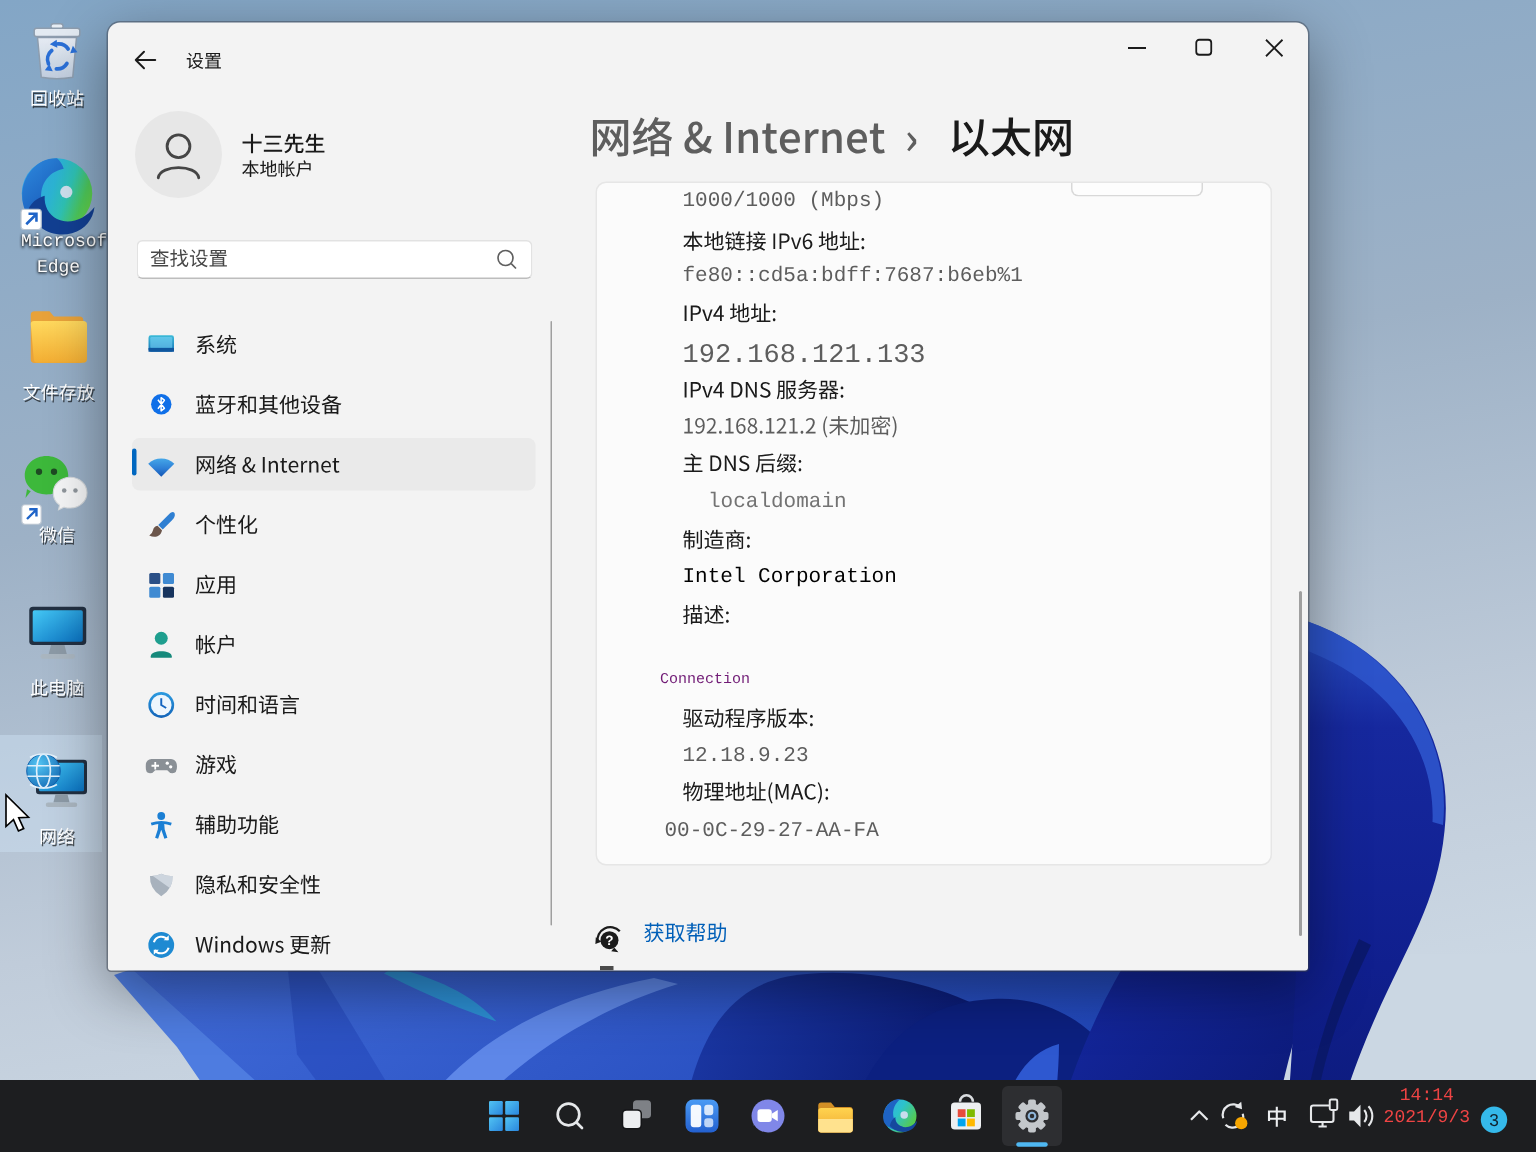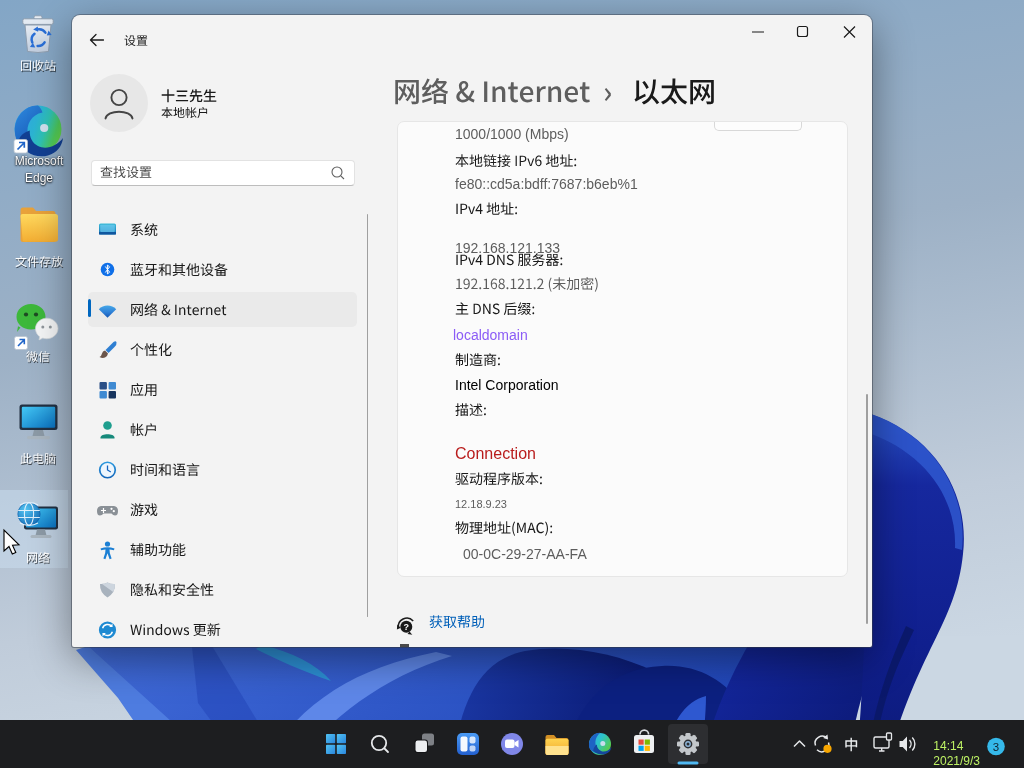--- a/index.html
+++ b/index.html
@@ -1,19 +1,19 @@
 <!DOCTYPE html>
 <html><head><meta charset="utf-8">
 <style>
 *{margin:0;padding:0;box-sizing:border-box}
 html,body{width:1024px;height:768px;overflow:hidden}
 body{position:relative;font-family:"Liberation Sans",sans-serif;background:#9ab0c4}
 .abs{position:absolute}
 svg.t{position:absolute;overflow:visible;width:1px;height:1px}
-.s{position:absolute;font-family:Liberation Sans, sans-serif;white-space:nowrap}
+.s{position:absolute;font-family:Liberation Mono, monospace;white-space:nowrap}
 #win{position:absolute;left:72px;top:15px;width:800px;height:632px;background:#f3f3f3;border-radius:8px 8px 2px 2px;box-shadow:0 12px 40px rgba(0,0,0,.42),0 0 0 1px rgba(70,78,92,.5);overflow:hidden}
 #bar{position:absolute;left:0;top:720px;width:1024px;height:48px;background:#1d1e20}
 .card{position:absolute;background:#fbfbfb;border:1px solid #e6e6e6;border-radius:7px}
 </style></head>
 <body>
 <svg class="abs" width="1024" height="768" viewBox="0 0 1024 768" style="left:0;top:0">
 <defs>
 <linearGradient id="bgg" x1="0" y1="0" x2="0.22" y2="1">
 <stop offset="0" stop-color="#83a6c6"></stop>
         <stop offset="0.45" stop-color="#9db1c6"></stop>
@@ -341,26 +341,26 @@
       <path fill="#1b1b1b" d="M0.4 -2.1 0.6 -1.2C1.7 -1.5 3.0 -1.8 4.2 -2.2L4.1 -3.0C2.7 -2.6 1.4 -2.3 0.4 -2.1ZM13.1 -10.9H6.4V0.5H13.5V-0.4H7.4V-10.0H13.1ZM1.5 -9.2C1.4 -7.7 1.2 -5.6 1.0 -4.4H4.8C4.6 -1.5 4.4 -0.3 4.1 -0.0C4.0 0.1 3.8 0.1 3.6 0.1C3.3 0.1 2.7 0.1 2.0 0.1C2.2 0.3 2.3 0.7 2.3 0.9C3.0 1.0 3.6 1.0 4.0 1.0C4.4 0.9 4.6 0.8 4.9 0.5C5.3 0.1 5.5 -1.2 5.7 -4.8C5.8 -4.9 5.8 -5.2 5.8 -5.2L4.8 -5.2H4.7C4.9 -6.7 5.1 -9.3 5.2 -11.2L4.3 -11.1H1.0V-10.2H4.2C4.1 -8.5 3.9 -6.5 3.7 -5.2H2.0C2.1 -6.4 2.3 -7.9 2.4 -9.1ZM11.7 -9.2C11.3 -8.2 11.0 -7.2 10.5 -6.2C9.9 -7.1 9.2 -8.0 8.6 -8.8L7.8 -8.3C8.6 -7.4 9.4 -6.3 10.1 -5.2C9.4 -3.9 8.6 -2.7 7.7 -1.8C8.0 -1.6 8.3 -1.3 8.5 -1.1C9.3 -2.0 10.0 -3.1 10.7 -4.3C11.3 -3.2 11.9 -2.2 12.3 -1.4L13.1 -2.0C12.7 -2.9 12.0 -4.1 11.2 -5.3C11.7 -6.5 12.2 -7.7 12.6 -8.9Z M15.2 -10.6V-9.7H20.7V-10.6ZM23.1 -11.5C23.1 -10.5 23.1 -9.5 23.1 -8.5H21.1V-7.5H23.1C22.9 -4.3 22.3 -1.4 20.4 0.4C20.7 0.5 21.1 0.9 21.2 1.1C23.3 -0.9 23.9 -4.0 24.1 -7.5H26.2C26.0 -2.5 25.8 -0.7 25.5 -0.3C25.3 -0.1 25.2 -0.1 24.9 -0.1C24.6 -0.1 23.9 -0.1 23.1 -0.1C23.3 0.2 23.4 0.6 23.4 0.9C24.2 1.0 24.9 1.0 25.4 0.9C25.8 0.9 26.1 0.7 26.4 0.4C26.9 -0.2 27.0 -2.2 27.2 -8.0C27.2 -8.1 27.2 -8.5 27.2 -8.5H24.1C24.2 -9.5 24.2 -10.5 24.2 -11.5ZM15.2 -0.6 15.3 -0.6V-0.6C15.6 -0.8 16.1 -1.0 20.0 -1.8L20.2 -0.9L21.2 -1.2C20.9 -2.2 20.3 -3.9 19.7 -5.1L18.9 -4.9C19.2 -4.2 19.4 -3.4 19.7 -2.7L16.4 -2.0C16.9 -3.3 17.4 -4.8 17.8 -6.3H20.9V-7.3H14.8V-6.3H16.7C16.3 -4.7 15.8 -3.0 15.6 -2.6C15.3 -2.0 15.1 -1.7 14.9 -1.6C15.0 -1.3 15.2 -0.8 15.2 -0.6Z M35.4 -10.3H39.7V-7.7H35.4ZM34.5 -11.2V-6.8H40.7V-11.2ZM34.3 -2.9V-2.0H37.0V-0.2H33.3V0.7H41.5V-0.2H38.1V-2.0H40.9V-2.9H38.1V-4.6H41.2V-5.5H34.0V-4.6H37.0V-2.9ZM33.1 -11.6C32.0 -11.1 30.2 -10.7 28.6 -10.4C28.7 -10.2 28.9 -9.8 28.9 -9.6C29.6 -9.7 30.3 -9.8 31.0 -10.0V-7.8H28.7V-6.8H30.8C30.3 -5.2 29.3 -3.4 28.4 -2.4C28.6 -2.2 28.8 -1.7 28.9 -1.4C29.7 -2.3 30.4 -3.7 31.0 -5.1V1.1H32.0V-4.9C32.5 -4.4 33.0 -3.6 33.3 -3.2L33.9 -4.0C33.6 -4.4 32.4 -5.6 32.0 -6.0V-6.8H33.8V-7.8H32.0V-10.2C32.7 -10.4 33.3 -10.5 33.8 -10.8Z M47.2 -6.1C48.1 -5.7 49.3 -5.2 50.2 -4.7H45.2V-3.8H49.6V-0.1C49.6 0.1 49.5 0.2 49.2 0.2C49.0 0.2 48.0 0.2 47.0 0.2C47.1 0.4 47.3 0.8 47.4 1.1C48.6 1.1 49.5 1.1 50.0 1.0C50.5 0.8 50.6 0.5 50.6 -0.1V-3.8H53.7C53.2 -3.1 52.7 -2.5 52.2 -2.0L53.0 -1.6C53.8 -2.3 54.6 -3.4 55.3 -4.4L54.5 -4.8L54.3 -4.7H51.8L51.9 -4.8C51.6 -5.0 51.2 -5.2 50.8 -5.4C52.0 -6.0 53.2 -6.9 54.0 -7.8L53.3 -8.3L53.1 -8.2H46.0V-7.4H52.1C51.5 -6.8 50.7 -6.2 49.9 -5.8C49.2 -6.1 48.5 -6.5 47.8 -6.7ZM48.6 -11.5C48.8 -11.1 49.1 -10.6 49.2 -10.2H43.7V-6.3C43.7 -4.3 43.6 -1.4 42.4 0.6C42.7 0.7 43.1 1.0 43.3 1.2C44.5 -1.0 44.7 -4.1 44.7 -6.3V-9.2H55.3V-10.2H50.4C50.2 -10.7 49.9 -11.3 49.6 -11.8Z M57.5 -11.5V-5.9C57.5 -3.8 57.3 -1.3 56.4 0.5C56.7 0.7 57.0 1.0 57.2 1.2C58.0 -0.3 58.3 -2.1 58.4 -4.0H60.3V1.1H61.3V-4.9H58.4L58.4 -5.9V-6.9H62.1V-7.9H60.9V-11.8H59.9V-7.9H58.4V-11.5ZM67.9 -6.7C67.6 -5.1 67.1 -3.8 66.4 -2.6C65.7 -3.8 65.2 -5.2 64.9 -6.7ZM62.8 -10.8V-6.0C62.8 -3.9 62.6 -1.3 61.6 0.6C61.8 0.7 62.2 1.0 62.4 1.2C63.6 -0.8 63.8 -3.6 63.8 -6.0V-6.7H64.1C64.4 -4.8 65.0 -3.2 65.8 -1.8C65.0 -0.9 64.2 -0.2 63.2 0.3C63.4 0.5 63.7 0.9 63.8 1.1C64.8 0.7 65.6 -0.0 66.4 -0.9C67.0 -0.0 67.8 0.6 68.8 1.1C68.9 0.9 69.2 0.5 69.5 0.3C68.5 -0.2 67.7 -0.8 67.0 -1.7C68.0 -3.2 68.7 -5.1 69.0 -7.5L68.4 -7.7L68.2 -7.7H63.8V-10.0C65.7 -10.1 67.8 -10.4 69.3 -10.8L68.6 -11.6C67.2 -11.3 64.8 -11.0 62.8 -10.8Z M76.4 -11.7V-8.8H70.9V-7.7H75.1C74.1 -5.4 72.4 -3.1 70.5 -2.0C70.8 -1.8 71.1 -1.4 71.3 -1.1C73.3 -2.5 75.1 -5.0 76.2 -7.7H76.4V-2.6H73.2V-1.5H76.4V1.1H77.5V-1.5H80.8V-2.6H77.5V-7.7H77.7C78.8 -5.0 80.6 -2.5 82.7 -1.1C82.9 -1.4 83.2 -1.8 83.5 -2.0C81.6 -3.2 79.8 -5.4 78.8 -7.7H83.1V-8.8H77.5V-11.7Z M85.9 -5.5C86.5 -5.5 86.9 -5.9 86.9 -6.4C86.9 -7.0 86.5 -7.4 85.9 -7.4C85.4 -7.4 85.0 -7.0 85.0 -6.4C85.0 -5.9 85.4 -5.5 85.9 -5.5ZM85.9 0.2C86.5 0.2 86.9 -0.2 86.9 -0.8C86.9 -1.4 86.5 -1.8 85.9 -1.8C85.4 -1.8 85.0 -1.4 85.0 -0.8C85.0 -0.2 85.4 0.2 85.9 0.2Z"></path>
     </svg>
 <svg class="t" style="left:383.0px;top:518.3px">
       <path fill="#1b1b1b" d="M7.5 -11.8C7.0 -9.6 6.2 -7.6 5.0 -6.4C5.2 -6.2 5.6 -5.9 5.8 -5.8C6.4 -6.5 7.0 -7.4 7.4 -8.4H8.6C8.0 -6.2 6.7 -3.8 5.2 -2.6C5.5 -2.5 5.9 -2.2 6.1 -2.0C7.6 -3.4 8.9 -6.0 9.5 -8.4H10.7C10.0 -4.9 8.4 -1.4 6.1 0.3C6.4 0.4 6.8 0.7 7.0 0.9C9.3 -1.0 10.9 -4.7 11.6 -8.4H12.3C12.0 -2.8 11.7 -0.8 11.2 -0.3C11.1 -0.1 10.9 -0.0 10.7 -0.0C10.4 -0.0 9.9 -0.0 9.2 -0.1C9.4 0.2 9.5 0.6 9.5 1.0C10.2 1.0 10.8 1.0 11.1 1.0C11.6 0.9 11.8 0.8 12.1 0.4C12.7 -0.3 13.0 -2.5 13.3 -8.9C13.3 -9.0 13.3 -9.4 13.3 -9.4H7.8C8.1 -10.1 8.3 -10.8 8.4 -11.6ZM1.4 -10.9C1.2 -9.2 0.9 -7.4 0.4 -6.3C0.6 -6.2 1.0 -5.9 1.2 -5.8C1.4 -6.4 1.7 -7.1 1.8 -7.9H3.1V-4.7C2.1 -4.4 1.2 -4.2 0.5 -4.0L0.8 -3.0L3.1 -3.7V1.1H4.1V-4.0L5.9 -4.6L5.7 -5.5L4.1 -5.0V-7.9H5.5V-8.9H4.1V-11.7H3.1V-8.9H2.0C2.1 -9.5 2.2 -10.2 2.3 -10.8Z M20.7 -7.6H22.8V-5.8H20.7ZM23.7 -7.6H25.9V-5.8H23.7ZM20.7 -10.2H22.8V-8.4H20.7ZM23.7 -10.2H25.9V-8.4H23.7ZM18.5 -0.3V0.7H27.5V-0.3H23.8V-2.2H27.1V-3.2H23.8V-4.8H26.9V-11.1H19.7V-4.8H22.7V-3.2H19.5V-2.2H22.7V-0.3ZM14.5 -1.4 14.8 -0.3C16.0 -0.7 17.6 -1.3 19.1 -1.8L18.9 -2.8L17.4 -2.3V-5.8H18.8V-6.8H17.4V-9.8H19.0V-10.8H14.6V-9.8H16.4V-6.8H14.8V-5.8H16.4V-2.0C15.7 -1.8 15.0 -1.6 14.5 -1.4Z M34.0 -10.5V-6.6L32.5 -6.0L32.9 -5.1L34.0 -5.5V-1.1C34.0 0.4 34.5 0.8 36.1 0.8C36.4 0.8 39.1 0.8 39.5 0.8C41.0 0.8 41.3 0.2 41.5 -1.8C41.2 -1.8 40.8 -2.0 40.6 -2.1C40.5 -0.5 40.3 -0.2 39.5 -0.2C38.9 -0.2 36.6 -0.2 36.1 -0.2C35.2 -0.2 35.0 -0.3 35.0 -1.1V-6.0L36.9 -6.8V-2.0H37.9V-7.2L39.8 -8.0C39.8 -5.8 39.8 -4.2 39.7 -3.9C39.7 -3.6 39.5 -3.5 39.3 -3.5C39.2 -3.5 38.7 -3.5 38.4 -3.5C38.5 -3.3 38.6 -2.9 38.6 -2.6C39.0 -2.6 39.6 -2.6 40.0 -2.7C40.4 -2.8 40.6 -3.1 40.7 -3.6C40.8 -4.2 40.9 -6.3 40.9 -8.9L40.9 -9.1L40.2 -9.4L40.0 -9.2L39.8 -9.0L37.9 -8.3V-11.8H36.9V-7.8L35.0 -7.1V-10.5ZM28.5 -2.2 28.9 -1.1C30.1 -1.7 31.7 -2.4 33.2 -3.1L33.0 -4.0L31.4 -3.3V-7.4H33.0V-8.4H31.4V-11.6H30.4V-8.4H28.6V-7.4H30.4V-2.9C29.7 -2.6 29.0 -2.4 28.5 -2.2Z M48.1 -8.7V-0.4H46.4V0.6H55.5V-0.4H52.2V-5.9H55.3V-6.9H52.2V-11.7H51.2V-0.4H49.1V-8.7ZM42.5 -2.3 42.9 -1.2C44.2 -1.8 45.9 -2.5 47.5 -3.2L47.3 -4.1L45.5 -3.4V-7.4H47.4V-8.4H45.5V-11.6H44.5V-8.4H42.6V-7.4H44.5V-3.1C43.8 -2.7 43.0 -2.5 42.5 -2.3Z M59.3 2.7 60.1 2.4C58.9 0.4 58.4 -2.0 58.4 -4.4C58.4 -6.7 58.9 -9.1 60.1 -11.1L59.3 -11.5C58.1 -9.4 57.3 -7.1 57.3 -4.4C57.3 -1.6 58.1 0.7 59.3 2.7Z M62.1 0.0H63.3V-5.7C63.3 -6.6 63.2 -7.8 63.1 -8.7H63.2L64.0 -6.4L66.0 -1.0H66.8L68.8 -6.4L69.6 -8.7H69.7C69.6 -7.8 69.5 -6.6 69.5 -5.7V0.0H70.7V-10.3H69.1L67.2 -4.8C66.9 -4.1 66.7 -3.3 66.5 -2.6H66.4C66.2 -3.3 65.9 -4.1 65.7 -4.8L63.7 -10.3H62.1Z M72.2 0.0H73.5L74.5 -3.1H78.2L79.2 0.0H80.6L77.1 -10.3H75.6ZM74.8 -4.2 75.3 -5.7C75.6 -6.9 76.0 -8.0 76.3 -9.2H76.4C76.7 -8.0 77.0 -6.9 77.4 -5.7L77.9 -4.2Z M85.9 0.2C87.2 0.2 88.2 -0.4 89.0 -1.3L88.3 -2.1C87.7 -1.4 86.9 -1.0 85.9 -1.0C84.0 -1.0 82.8 -2.6 82.8 -5.2C82.8 -7.7 84.1 -9.3 86.0 -9.3C86.9 -9.3 87.5 -8.9 88.1 -8.3L88.8 -9.2C88.2 -9.8 87.2 -10.4 86.0 -10.4C83.4 -10.4 81.4 -8.4 81.4 -5.1C81.4 -1.8 83.3 0.2 85.9 0.2Z M90.9 2.7C92.2 0.7 93.0 -1.6 93.0 -4.4C93.0 -7.1 92.2 -9.4 90.9 -11.5L90.1 -11.1C91.3 -9.1 91.9 -6.7 91.9 -4.4C91.9 -2.0 91.3 0.4 90.1 2.4Z M96.2 -5.5C96.7 -5.5 97.1 -5.9 97.1 -6.4C97.1 -7.0 96.7 -7.4 96.2 -7.4C95.7 -7.4 95.3 -7.0 95.3 -6.4C95.3 -5.9 95.7 -5.5 96.2 -5.5ZM96.2 0.2C96.7 0.2 97.1 -0.2 97.1 -0.8C97.1 -1.4 96.7 -1.8 96.2 -1.8C95.7 -1.8 95.3 -1.4 95.3 -0.8C95.3 -0.2 95.7 0.2 96.2 0.2Z"></path>
     </svg>
 <svg class="t" style="left:383.0px;top:274.3px">
       <path fill="#5d5d5d" d="M1.2 0.0H6.9V-1.1H4.8V-10.3H3.8C3.3 -9.9 2.6 -9.7 1.7 -9.5V-8.7H3.5V-1.1H1.2Z M11.1 0.2C13.0 0.2 14.8 -1.4 14.8 -5.6C14.8 -8.8 13.3 -10.4 11.3 -10.4C9.7 -10.4 8.4 -9.1 8.4 -7.1C8.4 -5.0 9.5 -3.9 11.2 -3.9C12.1 -3.9 12.9 -4.4 13.6 -5.1C13.5 -2.0 12.3 -0.9 11.0 -0.9C10.3 -0.9 9.7 -1.2 9.3 -1.7L8.6 -0.9C9.2 -0.3 9.9 0.2 11.1 0.2ZM13.6 -6.2C12.9 -5.2 12.1 -4.8 11.4 -4.8C10.2 -4.8 9.6 -5.7 9.6 -7.1C9.6 -8.5 10.3 -9.5 11.3 -9.5C12.6 -9.5 13.4 -8.3 13.6 -6.2Z M16.2 0.0H22.6V-1.1H19.8C19.2 -1.1 18.6 -1.1 18.1 -1.0C20.5 -3.3 22.1 -5.4 22.1 -7.4C22.1 -9.3 21.0 -10.4 19.1 -10.4C17.8 -10.4 16.9 -9.9 16.1 -8.9L16.8 -8.2C17.4 -8.9 18.1 -9.4 19.0 -9.4C20.2 -9.4 20.9 -8.6 20.9 -7.4C20.9 -5.6 19.4 -3.6 16.2 -0.8Z M25.3 0.2C25.8 0.2 26.2 -0.2 26.2 -0.8C26.2 -1.4 25.8 -1.8 25.3 -1.8C24.7 -1.8 24.3 -1.4 24.3 -0.8C24.3 -0.2 24.7 0.2 25.3 0.2Z M28.4 0.0H34.1V-1.1H32.0V-10.3H31.0C30.5 -9.9 29.8 -9.7 28.9 -9.5V-8.7H30.7V-1.1H28.4Z M39.2 0.2C40.8 0.2 42.1 -1.2 42.1 -3.1C42.1 -5.3 41.0 -6.4 39.3 -6.4C38.5 -6.4 37.6 -5.9 37.0 -5.1C37.0 -8.3 38.2 -9.4 39.6 -9.4C40.2 -9.4 40.8 -9.1 41.2 -8.6L42.0 -9.4C41.4 -10.0 40.6 -10.4 39.6 -10.4C37.6 -10.4 35.8 -8.9 35.8 -4.9C35.8 -1.5 37.2 0.2 39.2 0.2ZM37.0 -4.1C37.7 -5.1 38.4 -5.4 39.1 -5.4C40.3 -5.4 40.9 -4.5 40.9 -3.1C40.9 -1.8 40.2 -0.8 39.2 -0.8C37.9 -0.8 37.1 -2.0 37.0 -4.1Z M46.7 0.2C48.6 0.2 49.9 -1.0 49.9 -2.5C49.9 -3.9 49.0 -4.6 48.1 -5.2V-5.2C48.7 -5.7 49.5 -6.6 49.5 -7.7C49.5 -9.3 48.4 -10.4 46.7 -10.4C45.1 -10.4 43.9 -9.4 43.9 -7.8C43.9 -6.7 44.5 -6.0 45.3 -5.4V-5.4C44.3 -4.9 43.4 -3.9 43.4 -2.5C43.4 -1.0 44.8 0.2 46.7 0.2ZM47.4 -5.6C46.1 -6.0 45.0 -6.6 45.0 -7.8C45.0 -8.8 45.7 -9.5 46.7 -9.5C47.8 -9.5 48.4 -8.7 48.4 -7.6C48.4 -6.9 48.0 -6.2 47.4 -5.6ZM46.7 -0.8C45.4 -0.8 44.5 -1.6 44.5 -2.7C44.5 -3.6 45.1 -4.5 45.9 -5.0C47.4 -4.4 48.7 -3.9 48.7 -2.5C48.7 -1.5 47.9 -0.8 46.7 -0.8Z M52.5 0.2C53.0 0.2 53.4 -0.2 53.4 -0.8C53.4 -1.4 53.0 -1.8 52.5 -1.8C51.9 -1.8 51.5 -1.4 51.5 -0.8C51.5 -0.2 51.9 0.2 52.5 0.2Z M55.6 0.0H61.3V-1.1H59.2V-10.3H58.2C57.7 -9.9 57.0 -9.7 56.1 -9.5V-8.7H57.9V-1.1H55.6Z M62.8 0.0H69.2V-1.1H66.4C65.9 -1.1 65.3 -1.1 64.7 -1.0C67.1 -3.3 68.8 -5.4 68.8 -7.4C68.8 -9.3 67.6 -10.4 65.8 -10.4C64.5 -10.4 63.6 -9.9 62.7 -8.9L63.5 -8.2C64.1 -8.9 64.8 -9.4 65.6 -9.4C66.9 -9.4 67.5 -8.6 67.5 -7.4C67.5 -5.6 66.0 -3.6 62.8 -0.8Z M71.2 0.0H76.8V-1.1H74.7V-10.3H73.8C73.2 -9.9 72.5 -9.7 71.6 -9.5V-8.7H73.5V-1.1H71.2Z M79.7 0.2C80.2 0.2 80.6 -0.2 80.6 -0.8C80.6 -1.4 80.2 -1.8 79.7 -1.8C79.1 -1.8 78.7 -1.4 78.7 -0.8C78.7 -0.2 79.1 0.2 79.7 0.2Z M82.2 0.0H88.7V-1.1H85.8C85.3 -1.1 84.7 -1.1 84.2 -1.0C86.6 -3.3 88.2 -5.4 88.2 -7.4C88.2 -9.3 87.0 -10.4 85.2 -10.4C83.9 -10.4 83.0 -9.9 82.2 -8.9L82.9 -8.2C83.5 -8.9 84.2 -9.4 85.0 -9.4C86.3 -9.4 86.9 -8.6 86.9 -7.4C86.9 -5.6 85.4 -3.6 82.2 -0.8Z M95.9 2.7 96.6 2.4C95.4 0.4 94.9 -2.0 94.9 -4.4C94.9 -6.7 95.4 -9.1 96.6 -11.1L95.9 -11.5C94.6 -9.4 93.8 -7.1 93.8 -4.4C93.8 -1.6 94.6 0.7 95.9 2.7Z M103.7 -11.7V-9.5H99.1V-8.4H103.7V-6.0H98.1V-5.0H103.1C101.8 -3.2 99.7 -1.4 97.7 -0.5C98.0 -0.3 98.3 0.1 98.5 0.3C100.3 -0.6 102.3 -2.3 103.7 -4.1V1.1H104.8V-4.2C106.1 -2.3 108.1 -0.6 110.0 0.4C110.2 0.1 110.5 -0.4 110.8 -0.6C108.8 -1.4 106.7 -3.2 105.4 -5.0H110.4V-6.0H104.8V-8.4H109.5V-9.5H104.8V-11.7Z M119.3 -10.0V0.9H120.3V-0.1H123.0V0.8H124.0V-10.0ZM120.3 -1.1V-9.0H123.0V-1.1ZM114.0 -11.6 114.0 -9.1H112.0V-8.1H113.9C113.8 -4.5 113.4 -1.4 111.6 0.4C111.9 0.6 112.3 0.9 112.4 1.1C114.3 -0.9 114.8 -4.3 115.0 -8.1H117.1C117.0 -2.7 116.8 -0.8 116.5 -0.4C116.4 -0.2 116.3 -0.1 116.1 -0.1C115.8 -0.1 115.2 -0.1 114.6 -0.2C114.7 0.1 114.8 0.5 114.9 0.9C115.5 0.9 116.1 0.9 116.5 0.9C116.9 0.8 117.2 0.7 117.5 0.3C117.9 -0.3 118.0 -2.3 118.1 -8.6C118.1 -8.7 118.1 -9.1 118.1 -9.1H115.0L115.0 -11.6Z M127.8 -7.7C127.4 -6.9 126.7 -5.9 125.9 -5.2L126.8 -4.7C127.6 -5.4 128.2 -6.5 128.6 -7.4ZM130.2 -8.8C131.0 -8.4 132.1 -7.7 132.6 -7.3L133.1 -7.9C132.6 -8.4 131.6 -9.0 130.7 -9.4ZM135.4 -7.2C136.3 -6.4 137.4 -5.3 137.8 -4.5L138.6 -5.1C138.2 -5.9 137.1 -6.9 136.2 -7.7ZM134.9 -8.9C133.8 -7.6 132.2 -6.5 130.4 -5.7V-8.0H129.5V-5.3V-5.2C128.3 -4.7 127.0 -4.3 125.8 -4.0C126.0 -3.8 126.3 -3.4 126.4 -3.1C127.5 -3.5 128.7 -3.9 129.7 -4.3C130.0 -4.0 130.5 -3.9 131.3 -3.9C131.7 -3.9 134.0 -3.9 134.3 -3.9C135.5 -3.9 135.9 -4.4 136.0 -6.0C135.7 -6.1 135.3 -6.2 135.1 -6.4C135.1 -5.0 134.9 -4.8 134.3 -4.8C133.7 -4.8 131.8 -4.8 131.4 -4.8L130.9 -4.8C132.8 -5.8 134.5 -7.0 135.8 -8.5ZM127.5 -2.7V0.5H136.0V1.1H137.1V-2.9H136.0V-0.5H132.7V-3.5H131.7V-0.5H128.5V-2.7ZM131.4 -11.7C131.6 -11.4 131.7 -10.9 131.8 -10.6H126.3V-7.8H127.4V-9.6H137.1V-7.8H138.2V-10.6H132.9C132.8 -11.0 132.6 -11.5 132.4 -11.9Z M140.6 2.7C141.9 0.7 142.7 -1.6 142.7 -4.4C142.7 -7.1 141.9 -9.4 140.6 -11.5L139.8 -11.1C141.0 -9.1 141.6 -6.7 141.6 -4.4C141.6 -2.0 141.0 0.4 139.8 2.4Z"></path>
     </svg>
 <div class="s" style="left:383px;top:111.2px;font-size:14px;color:#5d5d5d;line-height:16px">1000/1000 (Mbps)</div>
 <div class="s" style="left:383px;top:161.4px;font-size:14px;color:#5d5d5d;line-height:16px">fe80::cd5a:bdff:7687:b6eb%1</div>
-<div class="s" style="left:383px;top:225px;font-size:14px;color:#5d5d5d;line-height:16px">192.168.121.133</div>
-<div class="s" style="left:381px;top:312px;font-size:14px;color:#8b5cf6;line-height:16px">localdomain</div>
+<div class="s" style="left:383px;top:214px;font-size:18px;color:#5d5d5d;line-height:16px">192.168.121.133</div>
+<div class="s" style="left:400px;top:312px;font-size:14px;color:#737373;line-height:16px">localdomain</div>
 <div class="s" style="left:383px;top:362.3px;font-size:14px;color:#000000;line-height:16px">Intel Corporation</div>
-<div class="s" style="left:383px;top:431.3px;font-size:16px;color:#b91c1c;line-height:16px">Connection</div>
-<div class="s" style="left:383px;top:481.3px;font-size:11px;color:#5d5d5d;line-height:16px">12.18.9.23</div>
-<div class="s" style="left:391px;top:530.5px;font-size:14px;color:#5d5d5d;line-height:16px">00-0C-29-27-AA-FA</div>
+<div class="s" style="left:368px;top:431.3px;font-size:10px;color:#701a75;line-height:16px">Connection</div>
+<div class="s" style="left:383px;top:481.3px;font-size:14px;color:#5d5d5d;line-height:16px">12.18.9.23</div>
+<div class="s" style="left:371px;top:530.5px;font-size:14px;color:#5d5d5d;line-height:16px">00-0C-29-27-AA-FA</div>
 
 <svg class="abs" width="24" height="24" viewBox="0 0 24 24" style="left:324px;top:600px">
 <path d="M2.4 13.2 A 8.6 8.6 0 0 1 17.2 5.9" stroke="#1b1b1b" stroke-width="1.5" fill="none"></path>
 <path d="M1.2 9.8 l-0.3 4.6 4-1.6 Z" fill="#1b1b1b"></path>
 <circle cx="10.3" cy="11.8" r="6" fill="#1b1b1b"></circle>
 <path d="M13.5 16.6 l2.8 3.2 -4.8-0.7 Z" fill="#1b1b1b"></path>
 <text x="10.3" y="15" font-family="Liberation Sans" font-size="9" font-weight="bold" fill="#fff" text-anchor="middle">?</text>
 </svg>
 <svg class="t" style="left:356.8px;top:612.3px">
       <path fill="#005fb8" d="M9.9 -7.8C10.7 -7.3 11.5 -6.5 11.8 -6.0L12.6 -6.6C12.2 -7.1 11.4 -7.8 10.6 -8.3ZM8.5 -8.3V-6.3L8.5 -5.8H5.2V-4.8H8.4C8.2 -3.1 7.4 -1.1 4.8 0.5C5.1 0.7 5.4 0.9 5.6 1.1C7.7 -0.2 8.7 -1.8 9.1 -3.3C9.9 -1.3 11.0 0.2 12.7 1.1C12.8 0.8 13.1 0.4 13.4 0.3C11.4 -0.6 10.2 -2.5 9.6 -4.8H13.2V-5.8H9.5V-6.3V-8.3ZM8.9 -11.8V-10.6H5.2V-11.8H4.2V-10.6H0.9V-9.7H4.2V-8.5H5.2V-9.7H8.9V-8.6H9.9V-9.7H13.2V-10.6H9.9V-11.8ZM4.5 -8.3C4.3 -7.9 3.9 -7.6 3.5 -7.2C3.1 -7.7 2.6 -8.1 2.0 -8.5L1.3 -7.9C1.9 -7.5 2.4 -7.1 2.7 -6.7C2.0 -6.3 1.3 -5.9 0.6 -5.5C0.8 -5.4 1.1 -5.1 1.2 -4.8C1.9 -5.2 2.6 -5.5 3.2 -6.0C3.4 -5.5 3.6 -5.1 3.7 -4.7C3.0 -3.7 1.7 -2.7 0.5 -2.2C0.8 -2.0 1.0 -1.6 1.2 -1.4C2.1 -1.9 3.1 -2.7 3.9 -3.5L3.9 -3.0C3.9 -1.5 3.8 -0.5 3.4 -0.1C3.3 0.0 3.2 0.1 3.0 0.1C2.7 0.1 2.1 0.1 1.5 0.1C1.7 0.4 1.8 0.7 1.8 1.0C2.4 1.1 2.9 1.1 3.4 1.0C3.7 0.9 3.9 0.8 4.1 0.6C4.7 -0.1 4.8 -1.3 4.8 -2.9C4.8 -4.1 4.7 -5.4 4.0 -6.5C4.5 -6.9 5.0 -7.4 5.4 -7.8Z M25.9 -9.2C25.6 -7.1 25.0 -5.3 24.2 -3.8C23.5 -5.3 23.0 -7.2 22.7 -9.2ZM21.1 -10.2V-9.2H21.8C22.2 -6.7 22.8 -4.5 23.6 -2.7C22.8 -1.4 21.8 -0.4 20.7 0.3C20.9 0.5 21.2 0.9 21.4 1.1C22.4 0.4 23.4 -0.5 24.2 -1.7C24.9 -0.6 25.7 0.3 26.8 1.0C27.0 0.8 27.3 0.4 27.5 0.2C26.4 -0.5 25.5 -1.5 24.8 -2.7C25.9 -4.6 26.6 -7.0 27.0 -10.1L26.4 -10.2L26.2 -10.2ZM14.5 -1.8 14.8 -0.8 19.0 -1.5V1.1H20.0V-1.7L21.3 -2.0L21.2 -2.9L20.0 -2.7V-10.2H21.0V-11.1H14.7V-10.2H15.6V-2.0ZM16.6 -10.2H19.0V-8.2H16.6ZM16.6 -7.3H19.0V-5.2H16.6ZM16.6 -4.3H19.0V-2.5L16.6 -2.1Z M31.8 -11.8V-10.7H28.9V-9.8H31.8V-8.8H29.2V-8.0H31.8V-7.6C31.8 -7.4 31.8 -7.1 31.7 -6.9H28.7V-6.0H31.3C30.9 -5.4 30.2 -4.8 29.0 -4.4C29.2 -4.2 29.5 -3.8 29.7 -3.6C31.2 -4.2 32.1 -5.1 32.5 -6.0H35.6V-6.9H32.8C32.9 -7.1 32.9 -7.4 32.9 -7.6V-8.0H35.2V-8.8H32.9V-9.8H35.5V-10.7H32.9V-11.8ZM36.2 -11.2V-4.2H37.2V-10.3H39.6C39.2 -9.7 38.7 -9.0 38.3 -8.3C39.5 -7.7 40.0 -7.0 40.0 -6.5C40.0 -6.2 39.9 -6.0 39.6 -5.9C39.5 -5.9 39.2 -5.8 39.0 -5.8C38.6 -5.8 38.1 -5.8 37.5 -5.9C37.7 -5.6 37.8 -5.2 37.9 -5.0C38.4 -4.9 39.0 -4.9 39.5 -5.0C39.8 -5.0 40.1 -5.1 40.3 -5.2C40.8 -5.4 41.0 -5.8 41.0 -6.5C41.0 -7.1 40.6 -7.8 39.4 -8.5C40.0 -9.2 40.6 -10.1 41.1 -10.8L40.4 -11.2L40.2 -11.2ZM30.1 -3.7V0.4H31.2V-2.7H34.4V1.1H35.5V-2.7H39.0V-0.8C39.0 -0.6 39.0 -0.6 38.8 -0.6C38.5 -0.6 37.7 -0.6 36.8 -0.6C36.9 -0.3 37.1 0.1 37.2 0.3C38.3 0.3 39.1 0.3 39.5 0.2C40.0 0.0 40.1 -0.3 40.1 -0.8V-3.7H35.5V-4.8H34.4V-3.7Z M50.9 -11.8C50.9 -10.7 50.9 -9.6 50.8 -8.6H48.5V-7.6H50.8C50.6 -4.2 49.9 -1.3 47.2 0.4C47.4 0.5 47.8 0.9 48.0 1.1C50.8 -0.7 51.6 -3.9 51.8 -7.6H54.0C53.9 -2.5 53.7 -0.6 53.4 -0.2C53.2 0.0 53.1 0.1 52.8 0.1C52.5 0.1 51.8 0.0 51.0 -0.0C51.2 0.3 51.3 0.7 51.3 1.0C52.1 1.0 52.8 1.1 53.3 1.0C53.7 1.0 54.0 0.8 54.3 0.5C54.7 -0.1 54.9 -2.1 55.0 -8.1C55.0 -8.2 55.0 -8.6 55.0 -8.6H51.8C51.9 -9.6 51.9 -10.7 51.9 -11.8ZM42.5 -1.3 42.7 -0.3C44.4 -0.6 46.7 -1.2 48.9 -1.7L48.8 -2.7L48.1 -2.5V-11.1H43.5V-1.5ZM44.4 -1.7V-4.1H47.1V-2.3ZM44.4 -7.1H47.1V-5.1H44.4ZM44.4 -8.1V-10.1H47.1V-8.1Z"></path>
@@ -460,14 +460,14 @@
 <path d="M879 31 h5.5 M881.7 28 v3" stroke="#e6e8ea" stroke-width="1.4"></path>
 <rect x="886.5" y="13" width="5" height="7" rx="1" fill="#1d1e20" stroke="#e6e8ea" stroke-width="1.3"></rect>
 <path d="M899.5 21 v6 h3.2 l4.3 4.5 v-15 l-4.3 4.5 Z" fill="#e6e8ea"></path>
 <path d="M909.5 20 a6 6 0 0 1 0 8 M912.3 17.5 a9.5 9.5 0 0 1 0 13" stroke="#e6e8ea" stroke-width="1.4" fill="none"></path>
 <circle cx="996" cy="26.5" r="8.8" fill="#35b9ea"></circle>
 <text x="996" y="30.6" font-family="Liberation Sans" font-size="11.5" fill="#10222e" text-anchor="middle">3</text>
 </svg>
 <svg class="t" style="left:843.8px;top:29.5px">
       <path fill="#eceef0" d="M6.5 -12.2V-9.7H1.3V-2.6H2.7V-3.5H6.5V1.2H7.9V-3.5H11.7V-2.7H13.2V-9.7H7.9V-12.2ZM2.7 -4.8V-8.3H6.5V-4.8ZM11.7 -4.8H7.9V-8.3H11.7Z"></path>
     </svg>
-<div class="s" style="right:44px;top:19px;font-size:12px;color:#bef264;text-align:left;line-height:15px">14:14<br>2021/9/3</div>
+<div class="s" style="right:44px;top:3px;font-size:12px;color:#ef4444;text-align:center;line-height:15px">14:14<br>2021/9/3</div>
 </div>
 
 </body></html>

